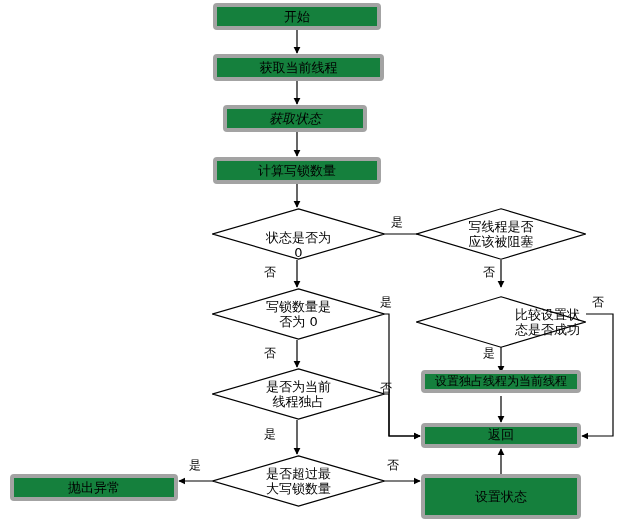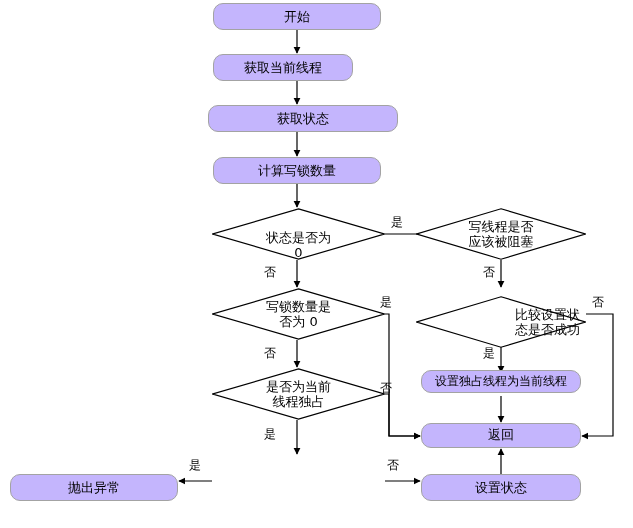--- a/index.html
+++ b/index.html
@@ -31,23 +31,23 @@
     align-items: center;
     justify-content: center;
     text-align: center;
     color: #000000;
     font-size: 13px;
     line-height: 15px;
     letter-spacing: 0px;
     white-space: pre-line;
   }
   .node.proc {
-    border: 1px solid #a3a3a3;
-    border-radius: 10px;
-    background: #c4b5fd;
+    border: 4px solid #a3a3a3;
+    border-radius: 4px;
+    background: #15803d;
   }
   .node.decision {
     background: transparent;
     border: 0;
   }
   .decision .dlabel {
     position: relative;
     z-index: 2;
     padding: 0 6px;
   }
@@ -114,25 +114,25 @@
       <path d="M 385 481 L 420 481"></path>
 
       <path d="M 501 474 L 501 449"></path>
     </g>
   </svg>
 
   <div class="node proc" style="left:213px; top:3px; width:168px; height:27px;">
     <span>开始</span>
   </div>
 
-  <div class="node proc" style="left:213px; top:54px; width:140px; height:27px;">
+  <div class="node proc" style="left:213px; top:54px; width:171px; height:27px;">
     <span>获取当前线程</span>
   </div>
 
-  <div class="node proc" style="left:208px; top:105px; width:190px; height:27px;">
+  <div class="node proc" style="left:223px; top:105px; width:144px; height:27px;font-style:italic;">
     <span>获取状态</span>
   </div>
 
   <div class="node proc" style="left:213px; top:157px; width:168px; height:27px;">
     <span>计算写锁数量</span>
   </div>
 
   <div class="node decision" style="left:212px; top:208px; width:173px; height:52px;align-items:flex-end;">
     <svg class="dshape" viewBox="0 0 173 52" preserveAspectRatio="none">
       <polygon points="86.5,0.8 172.2,26 86.5,51.2 0.8,26" fill="#ffffff" stroke="#000000" stroke-width="1.2" vector-effect="non-scaling-stroke"></polygon>
@@ -174,26 +174,33 @@
   </div>
 
   <div class="node proc" style="left:421px; top:370px; width:160px; height:23px; font-size:12px;">
     <span>设置独占线程为当前线程</span>
   </div>
 
   <div class="node proc" style="left:421px; top:423px; width:160px; height:25px;font-family:Liberation Mono, monospace;">
     <span>返回</span>
   </div>
 
+  <div class="node decision" style="left:212px; top:455px; width:173px; height:52px;">
+    <svg class="dshape" viewBox="0 0 173 52" preserveAspectRatio="none">
+      <polygon points="86.5,0.8 172.2,26 86.5,51.2 0.8,26" fill="#ffffff" stroke="#000000" stroke-width="1.2" vector-effect="non-scaling-stroke"></polygon>
+    </svg>
+    <span class="dlabel">是否超过最
+大写锁数量</span>
+  </div>
 
   <div class="node proc" style="left:10px; top:474px; width:168px; height:27px;">
     <span>抛出异常</span>
   </div>
 
-  <div class="node proc" style="left:421px; top:474px; width:160px; height:27px;">
+  <div class="node proc" style="left:421px; top:474px; width:160px; height:45px;">
     <span>设置状态</span>
   </div>
 
   <div class="edge-label" style="left:391px; top:216px;">是</div>
   <div class="edge-label" style="left:264px; top:266px;">否</div>
   <div class="edge-label" style="left:483px; top:266px;">否</div>
   <div class="edge-label" style="left:380px; top:296px;">是</div>
   <div class="edge-label" style="left:592px; top:296px;">否</div>
   <div class="edge-label" style="left:483px; top:347px;">是</div>
   <div class="edge-label" style="left:264px; top:347px;">否</div>

